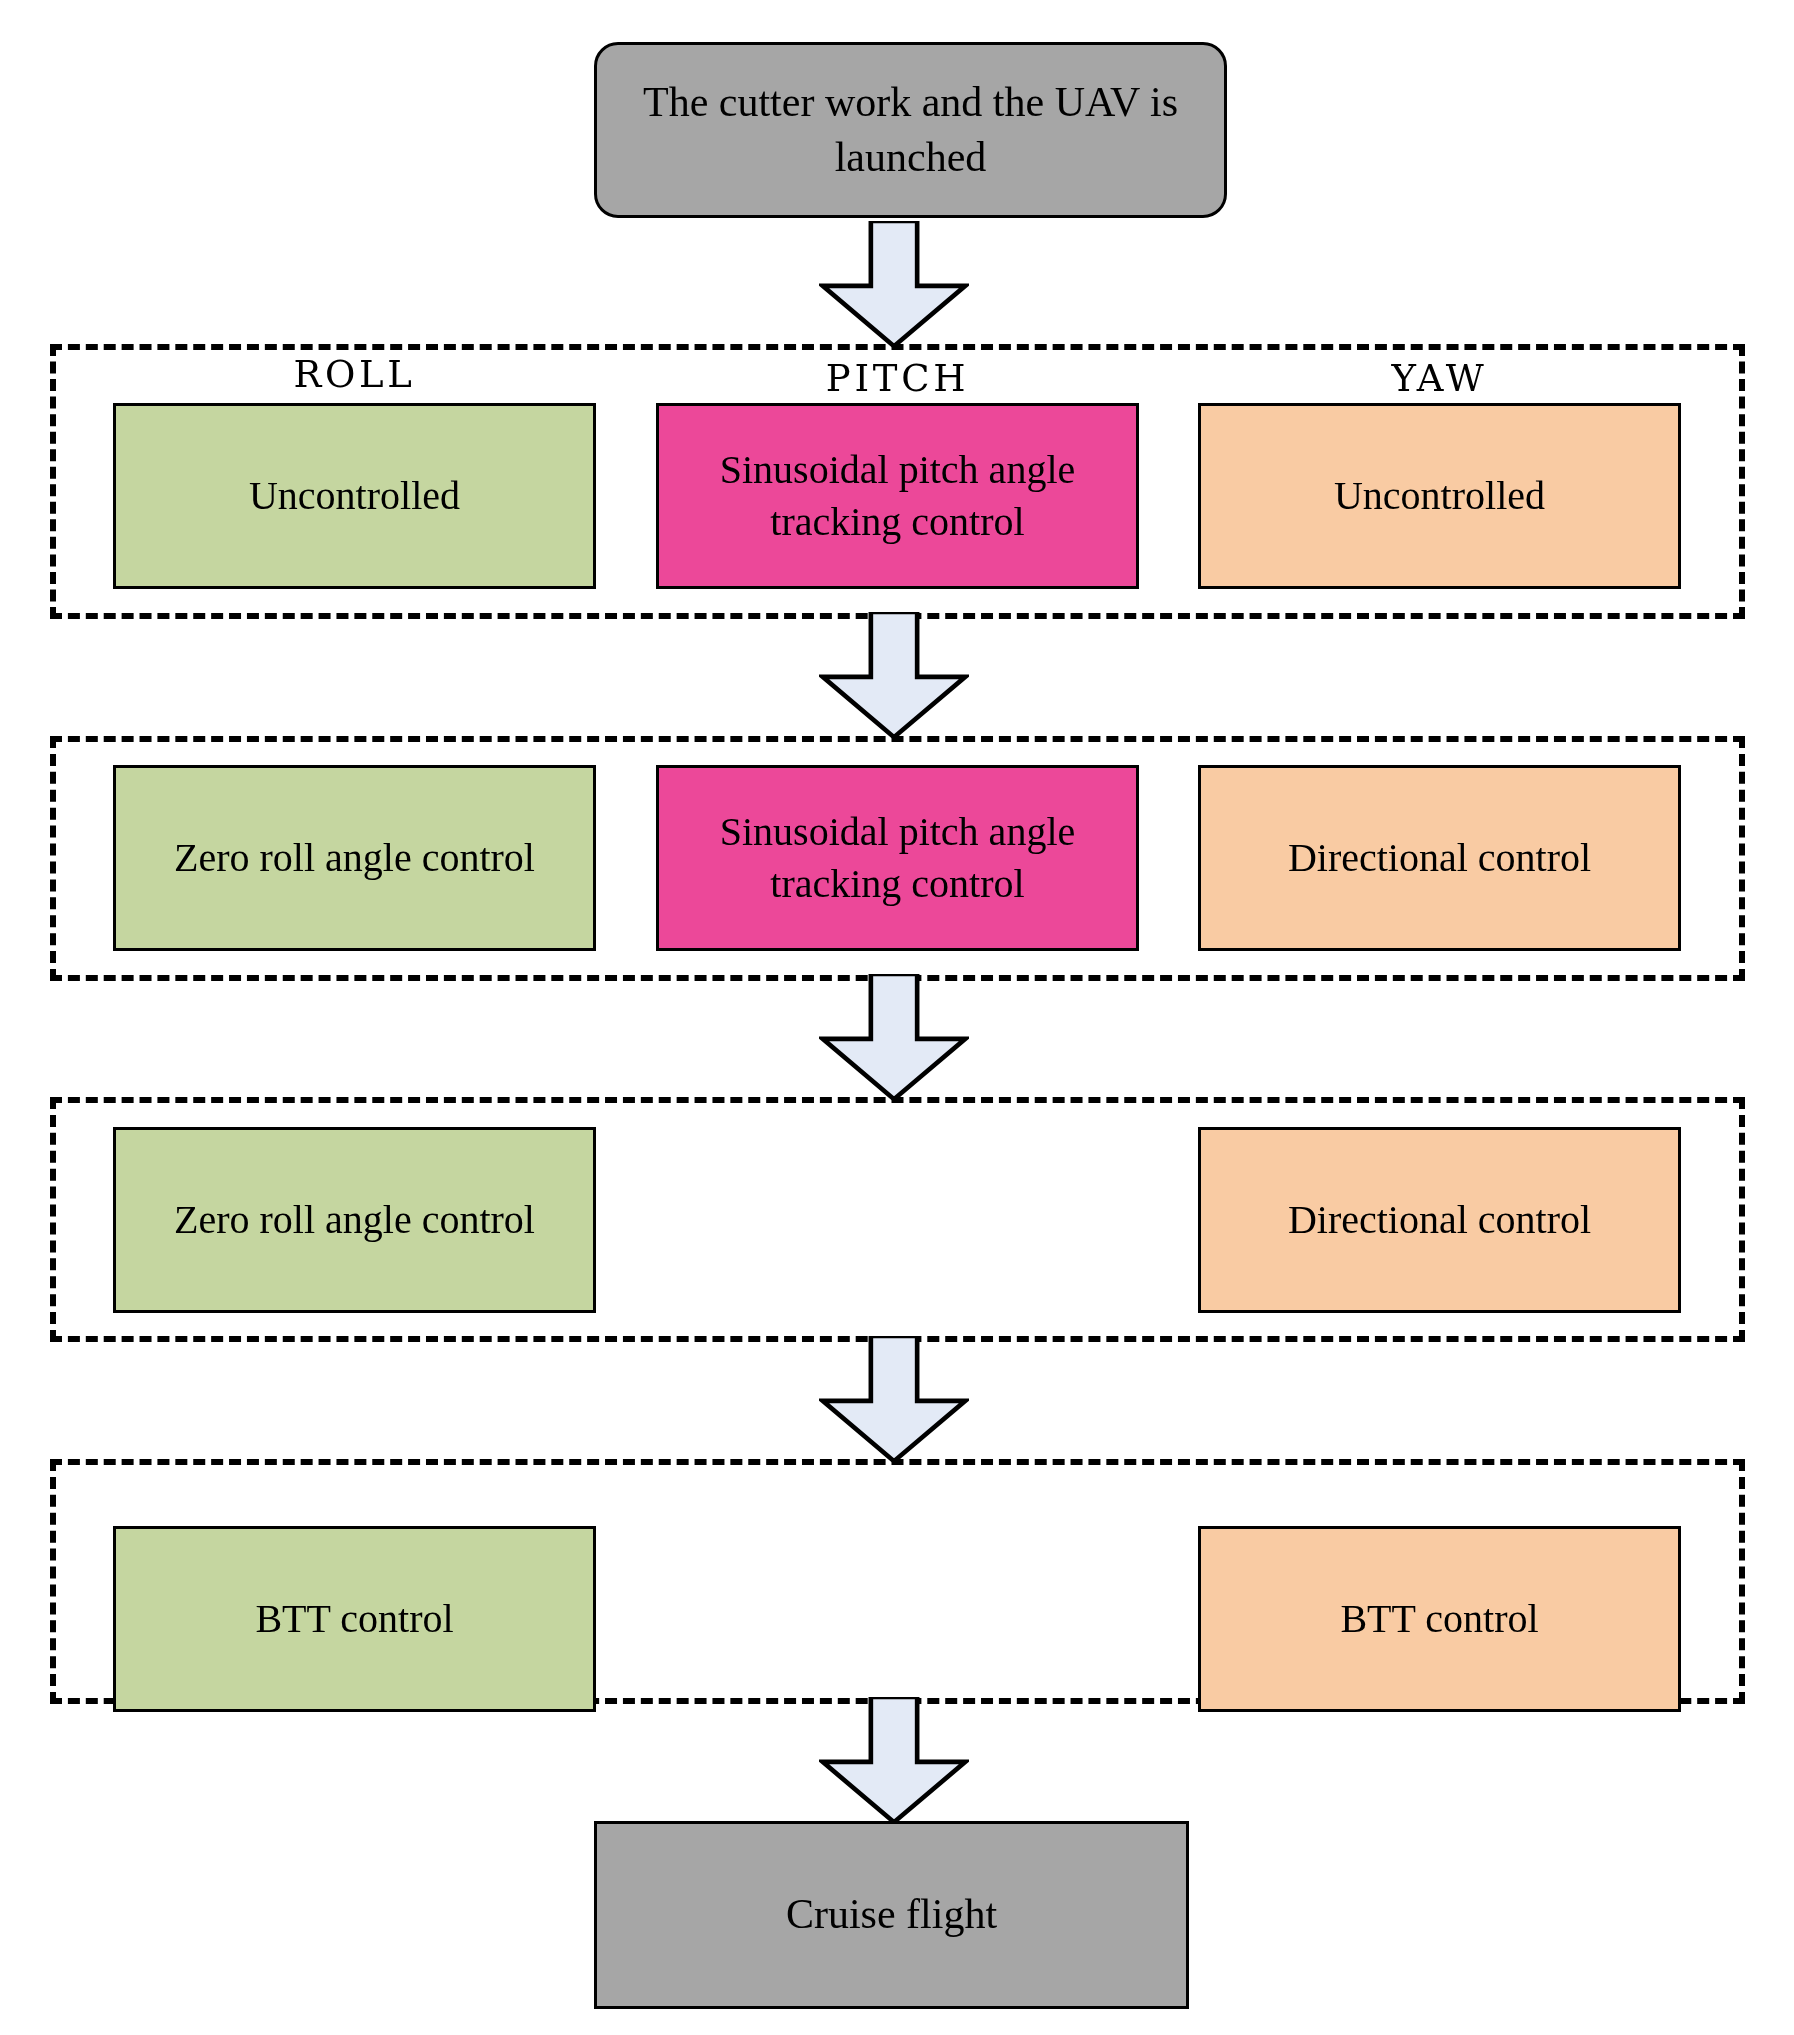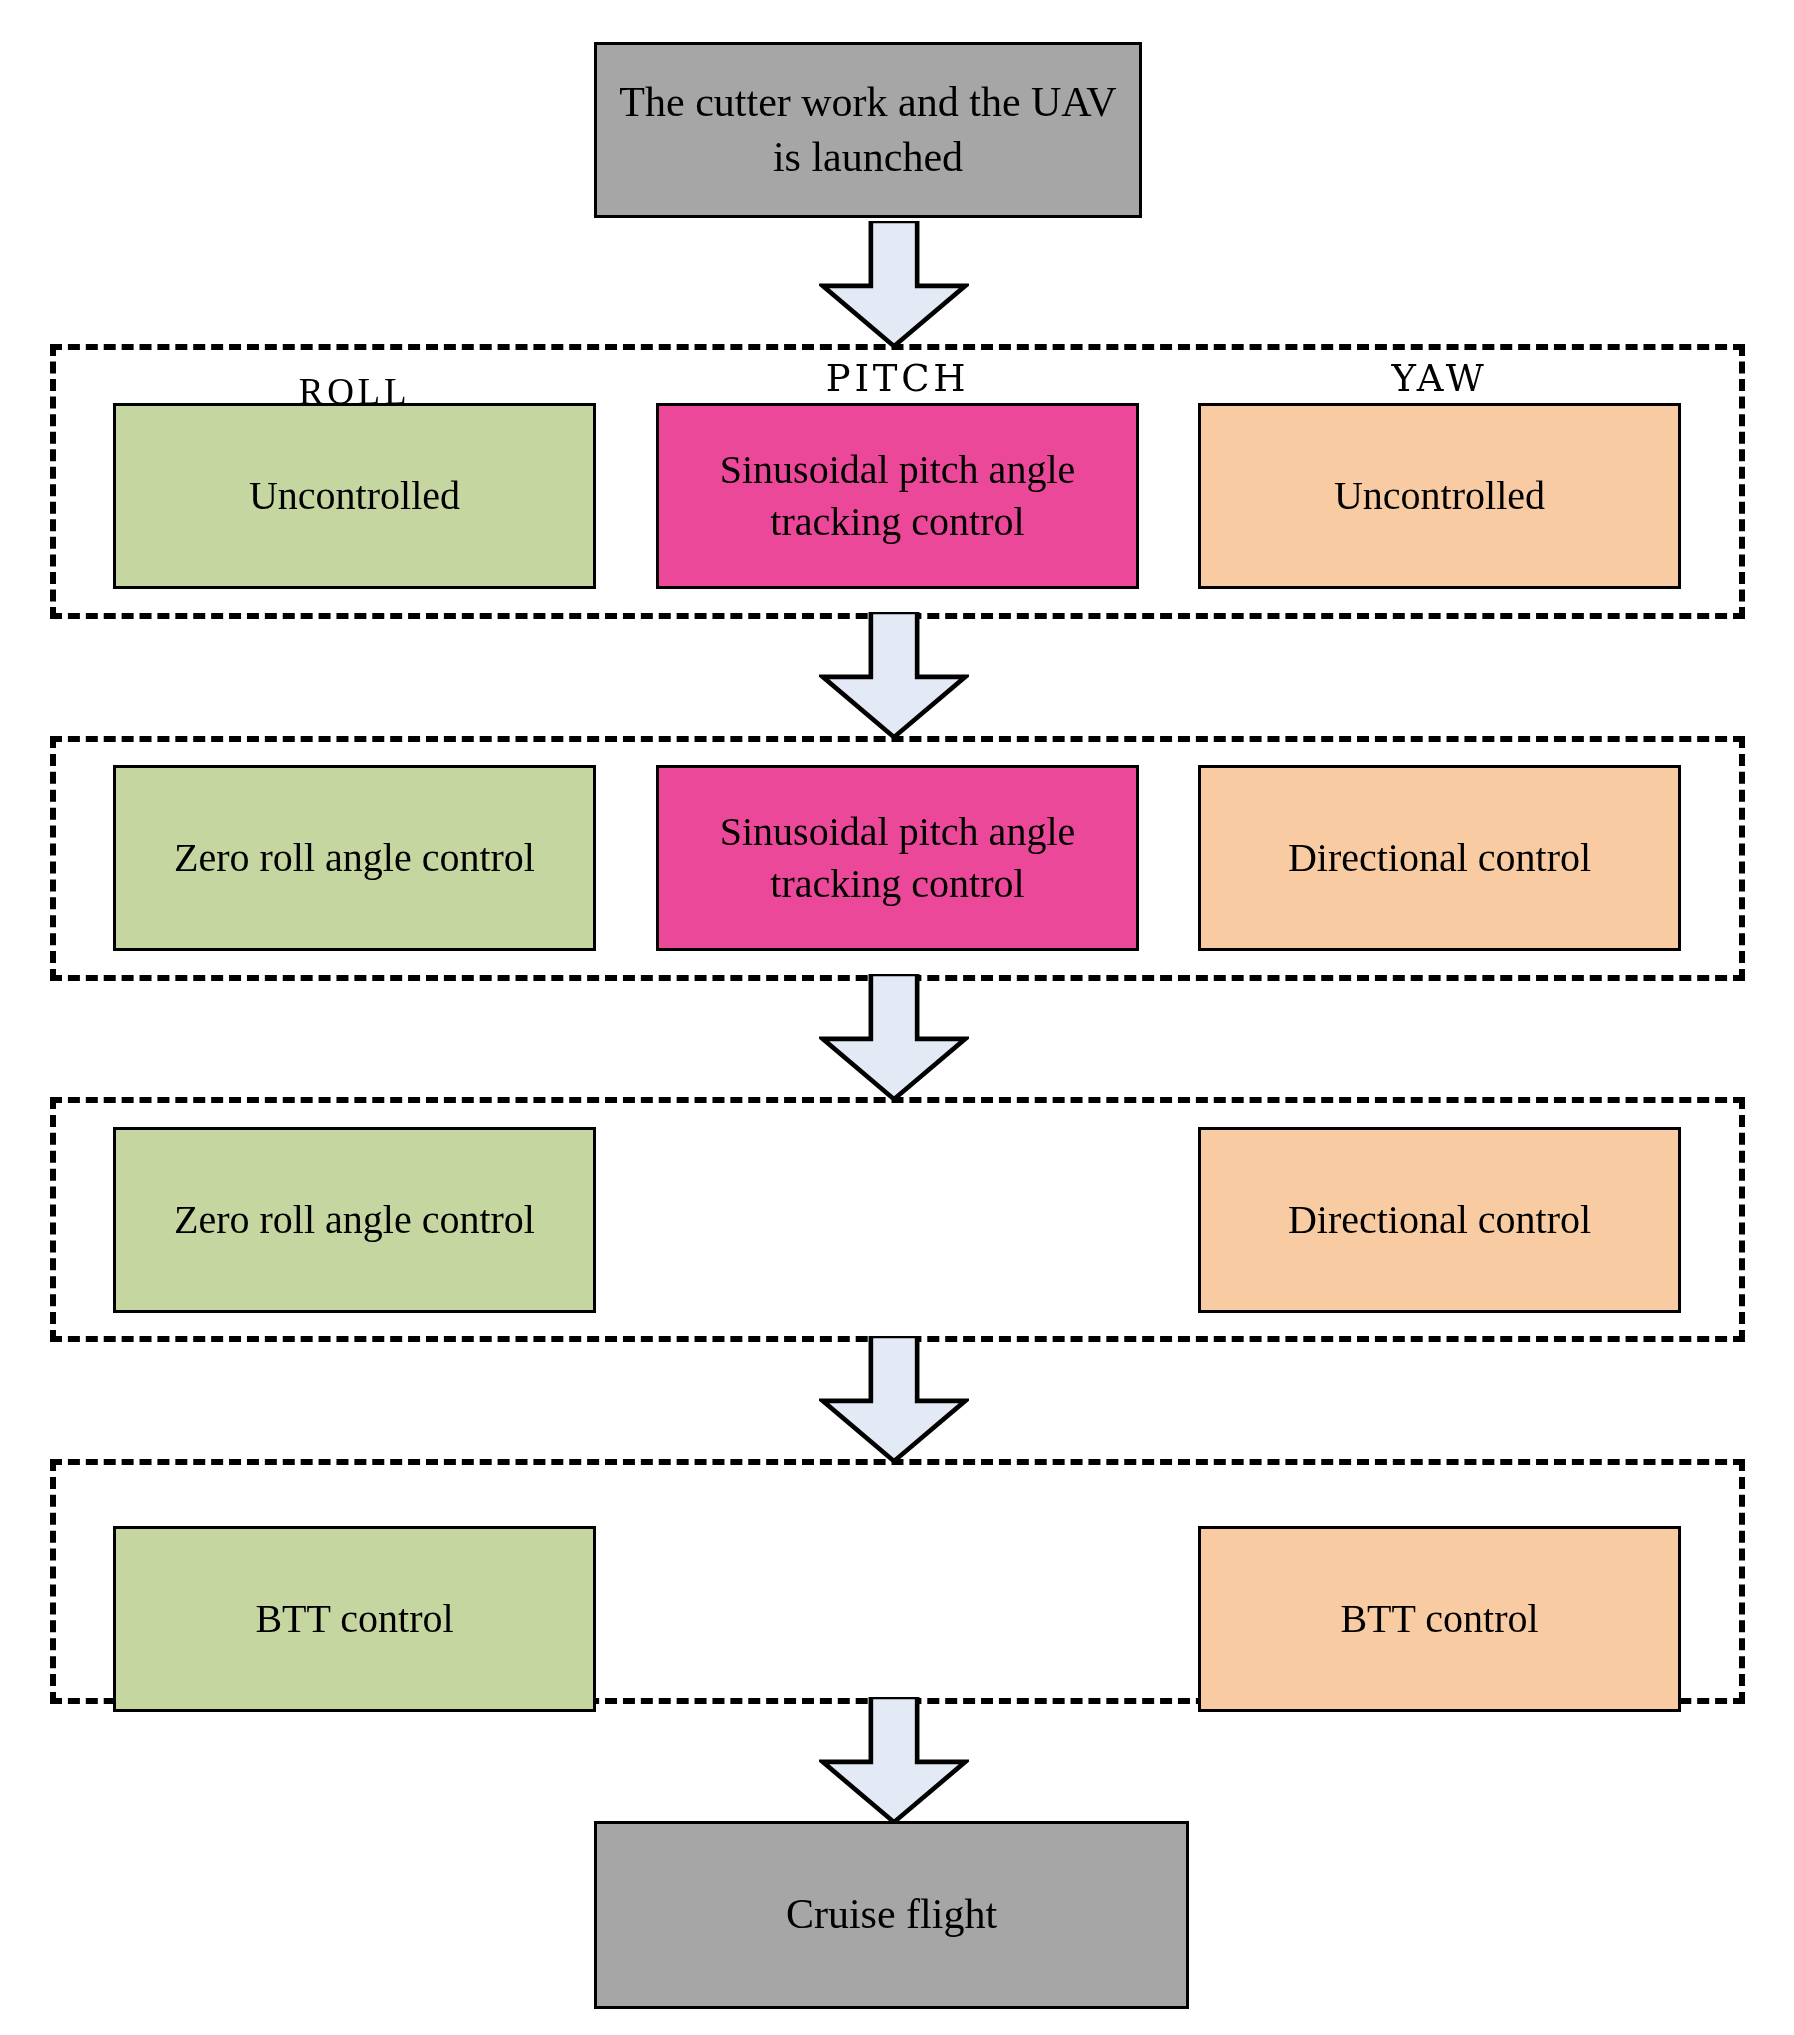--- a/index.html
+++ b/index.html
@@ -29,22 +29,23 @@
     justify-content: center;
     text-align: center;
     font-size: 42px;
     line-height: 1.32;
     color: #000000;
     padding: 0 22px;
   }
   #terminal-start {
     left: 594px;
     top: 42px;
-    width: 548px;
+    width: 633px;
     height: 176px;
+    border-radius: 24px;
   }
   #terminal-end {
     left: 594px;
     top: 1821px;
     width: 595px;
     height: 188px;
   }
 
   
   .stage {
@@ -61,21 +62,21 @@
   
   .axis-label {
     position: absolute;
     font-family: "DejaVu Serif", "Liberation Serif", serif;
     font-size: 37px;
     letter-spacing: 3.7px;
     color: #000000;
     text-align: center;
     white-space: nowrap;
   }
-  #axis-label-roll  { left: 113px;  top: 370px; width: 483px; font-family: Liberation Serif, serif; }
+  #axis-label-roll  { left: 113px;  top: 353px; width: 483px; }
   #axis-label-pitch { left: 656px;  top: 357px; width: 483px; }
   #axis-label-yaw   { left: 1198px; top: 357px; width: 483px; }
 
   
   .channel-box {
     position: absolute;
     box-sizing: border-box;
     border: 3.7px solid #000000;
     display: flex;
     align-items: center;

